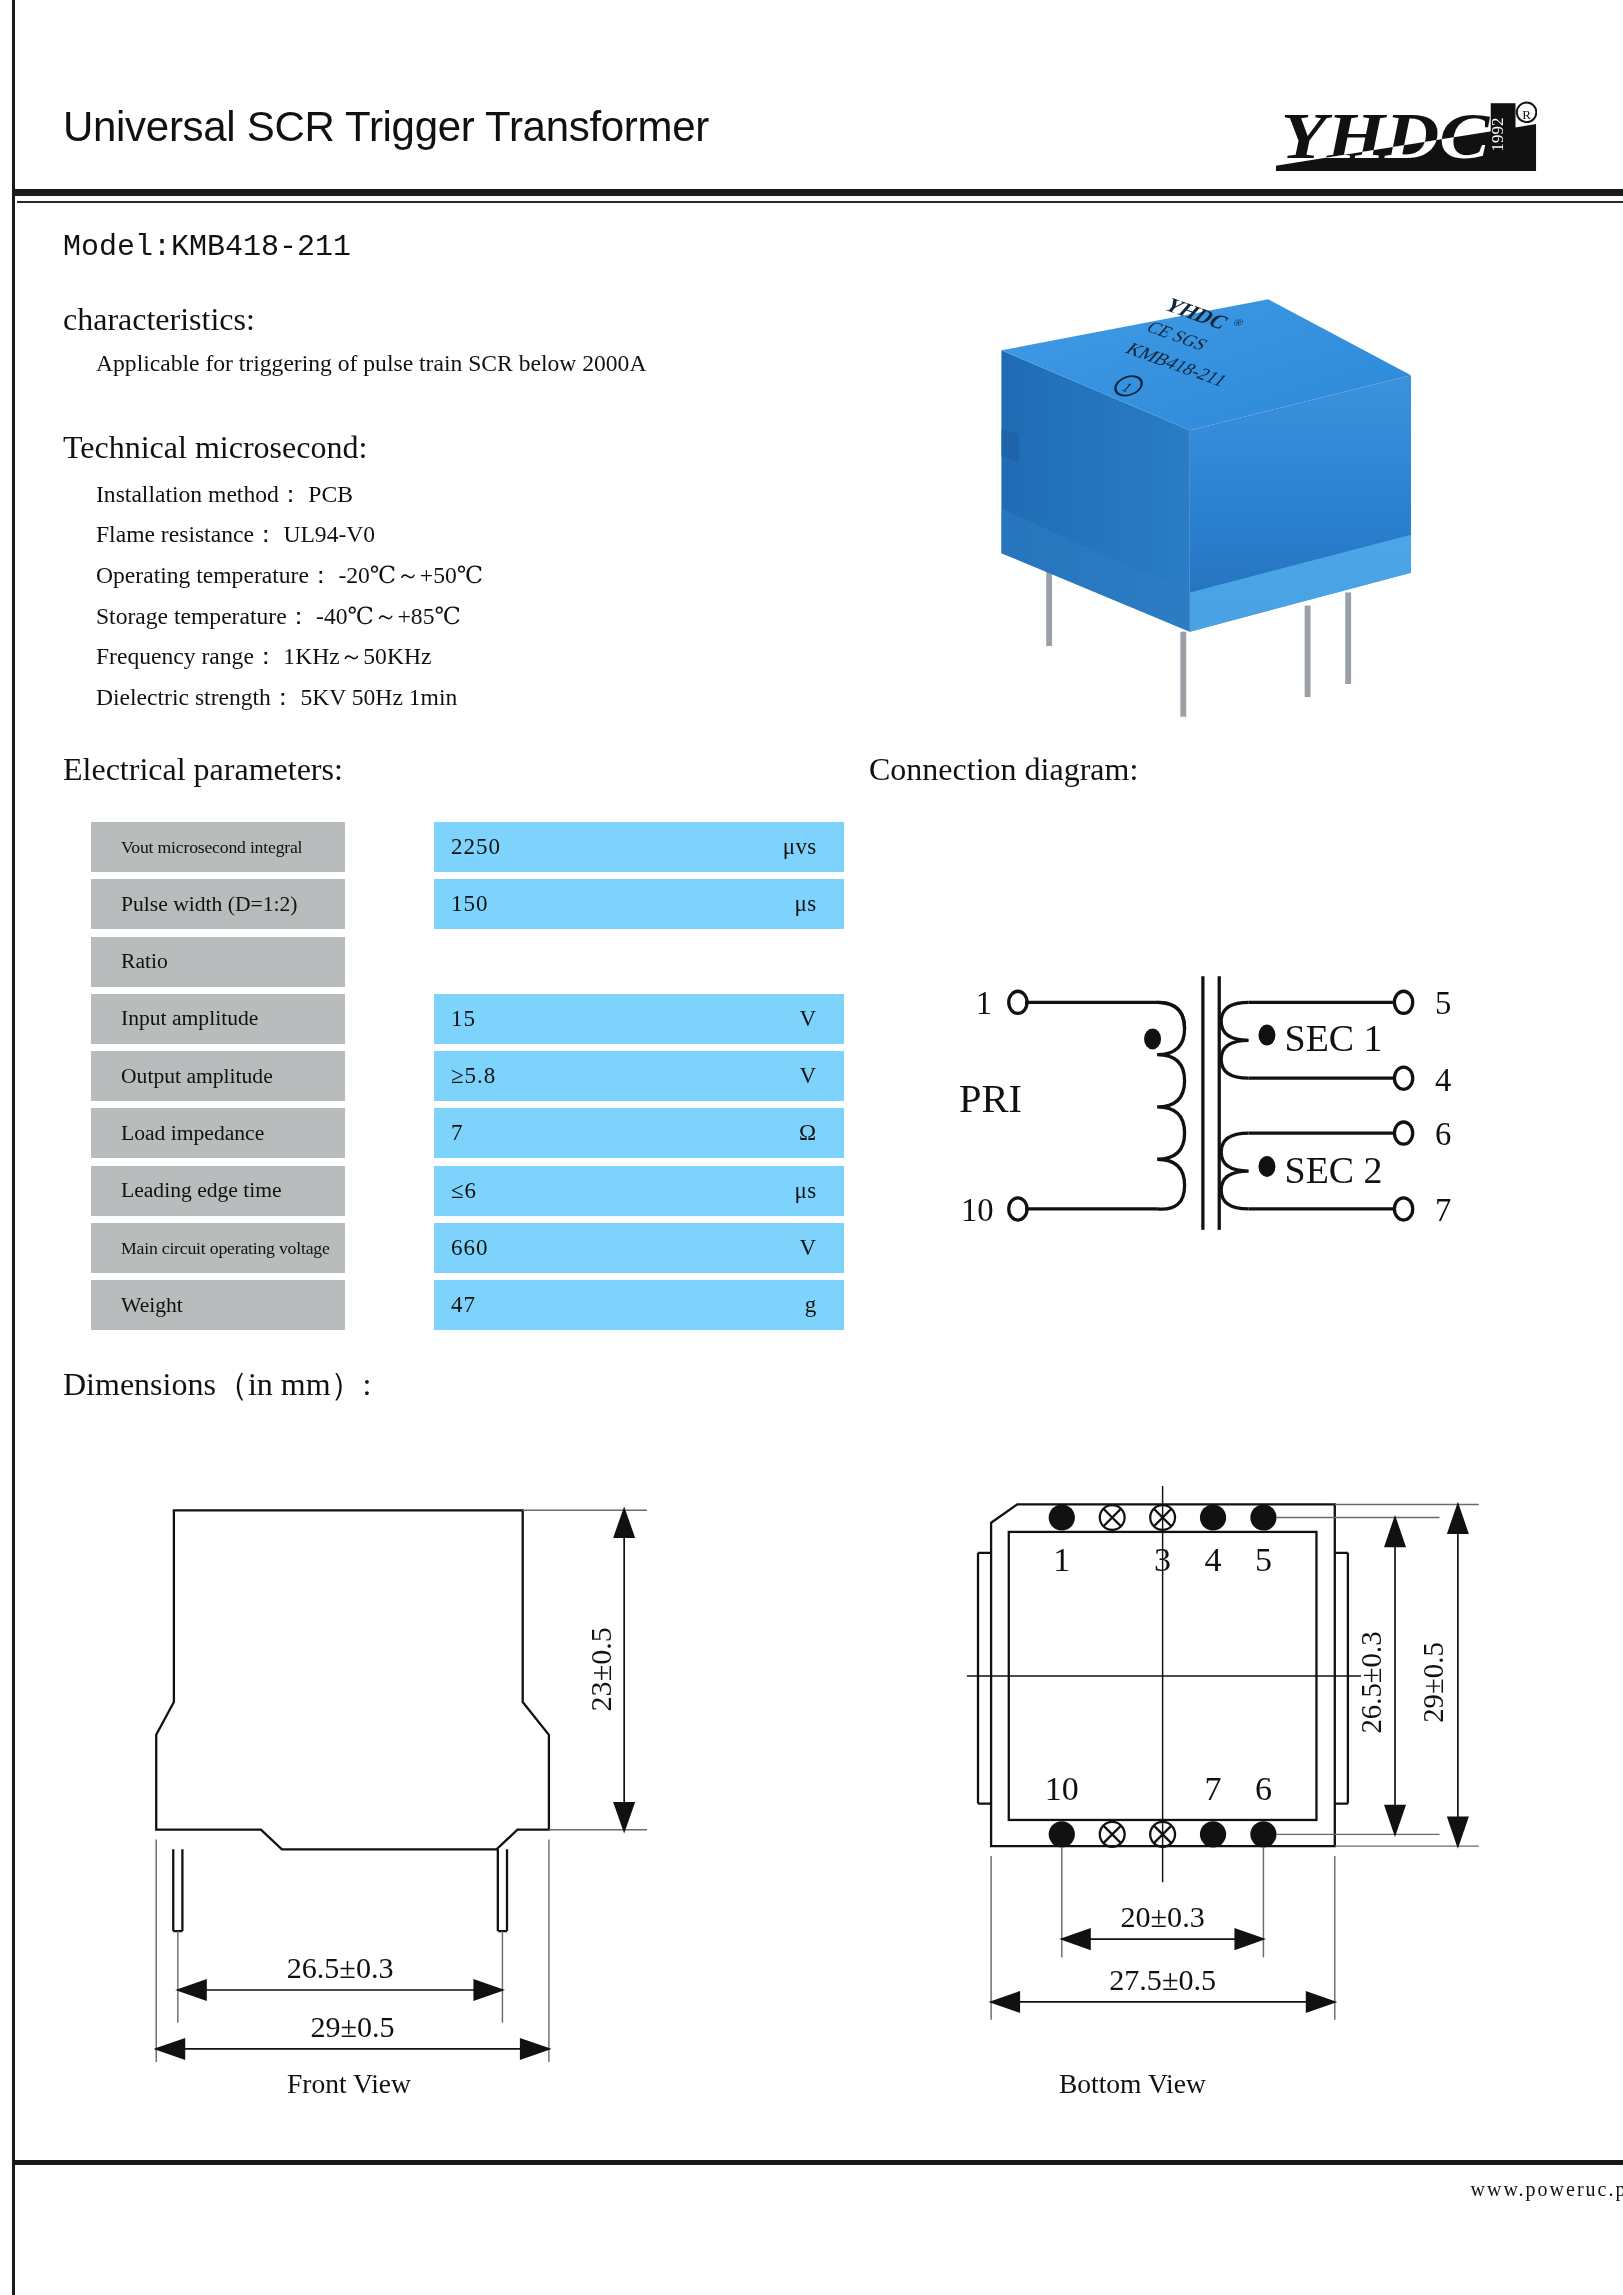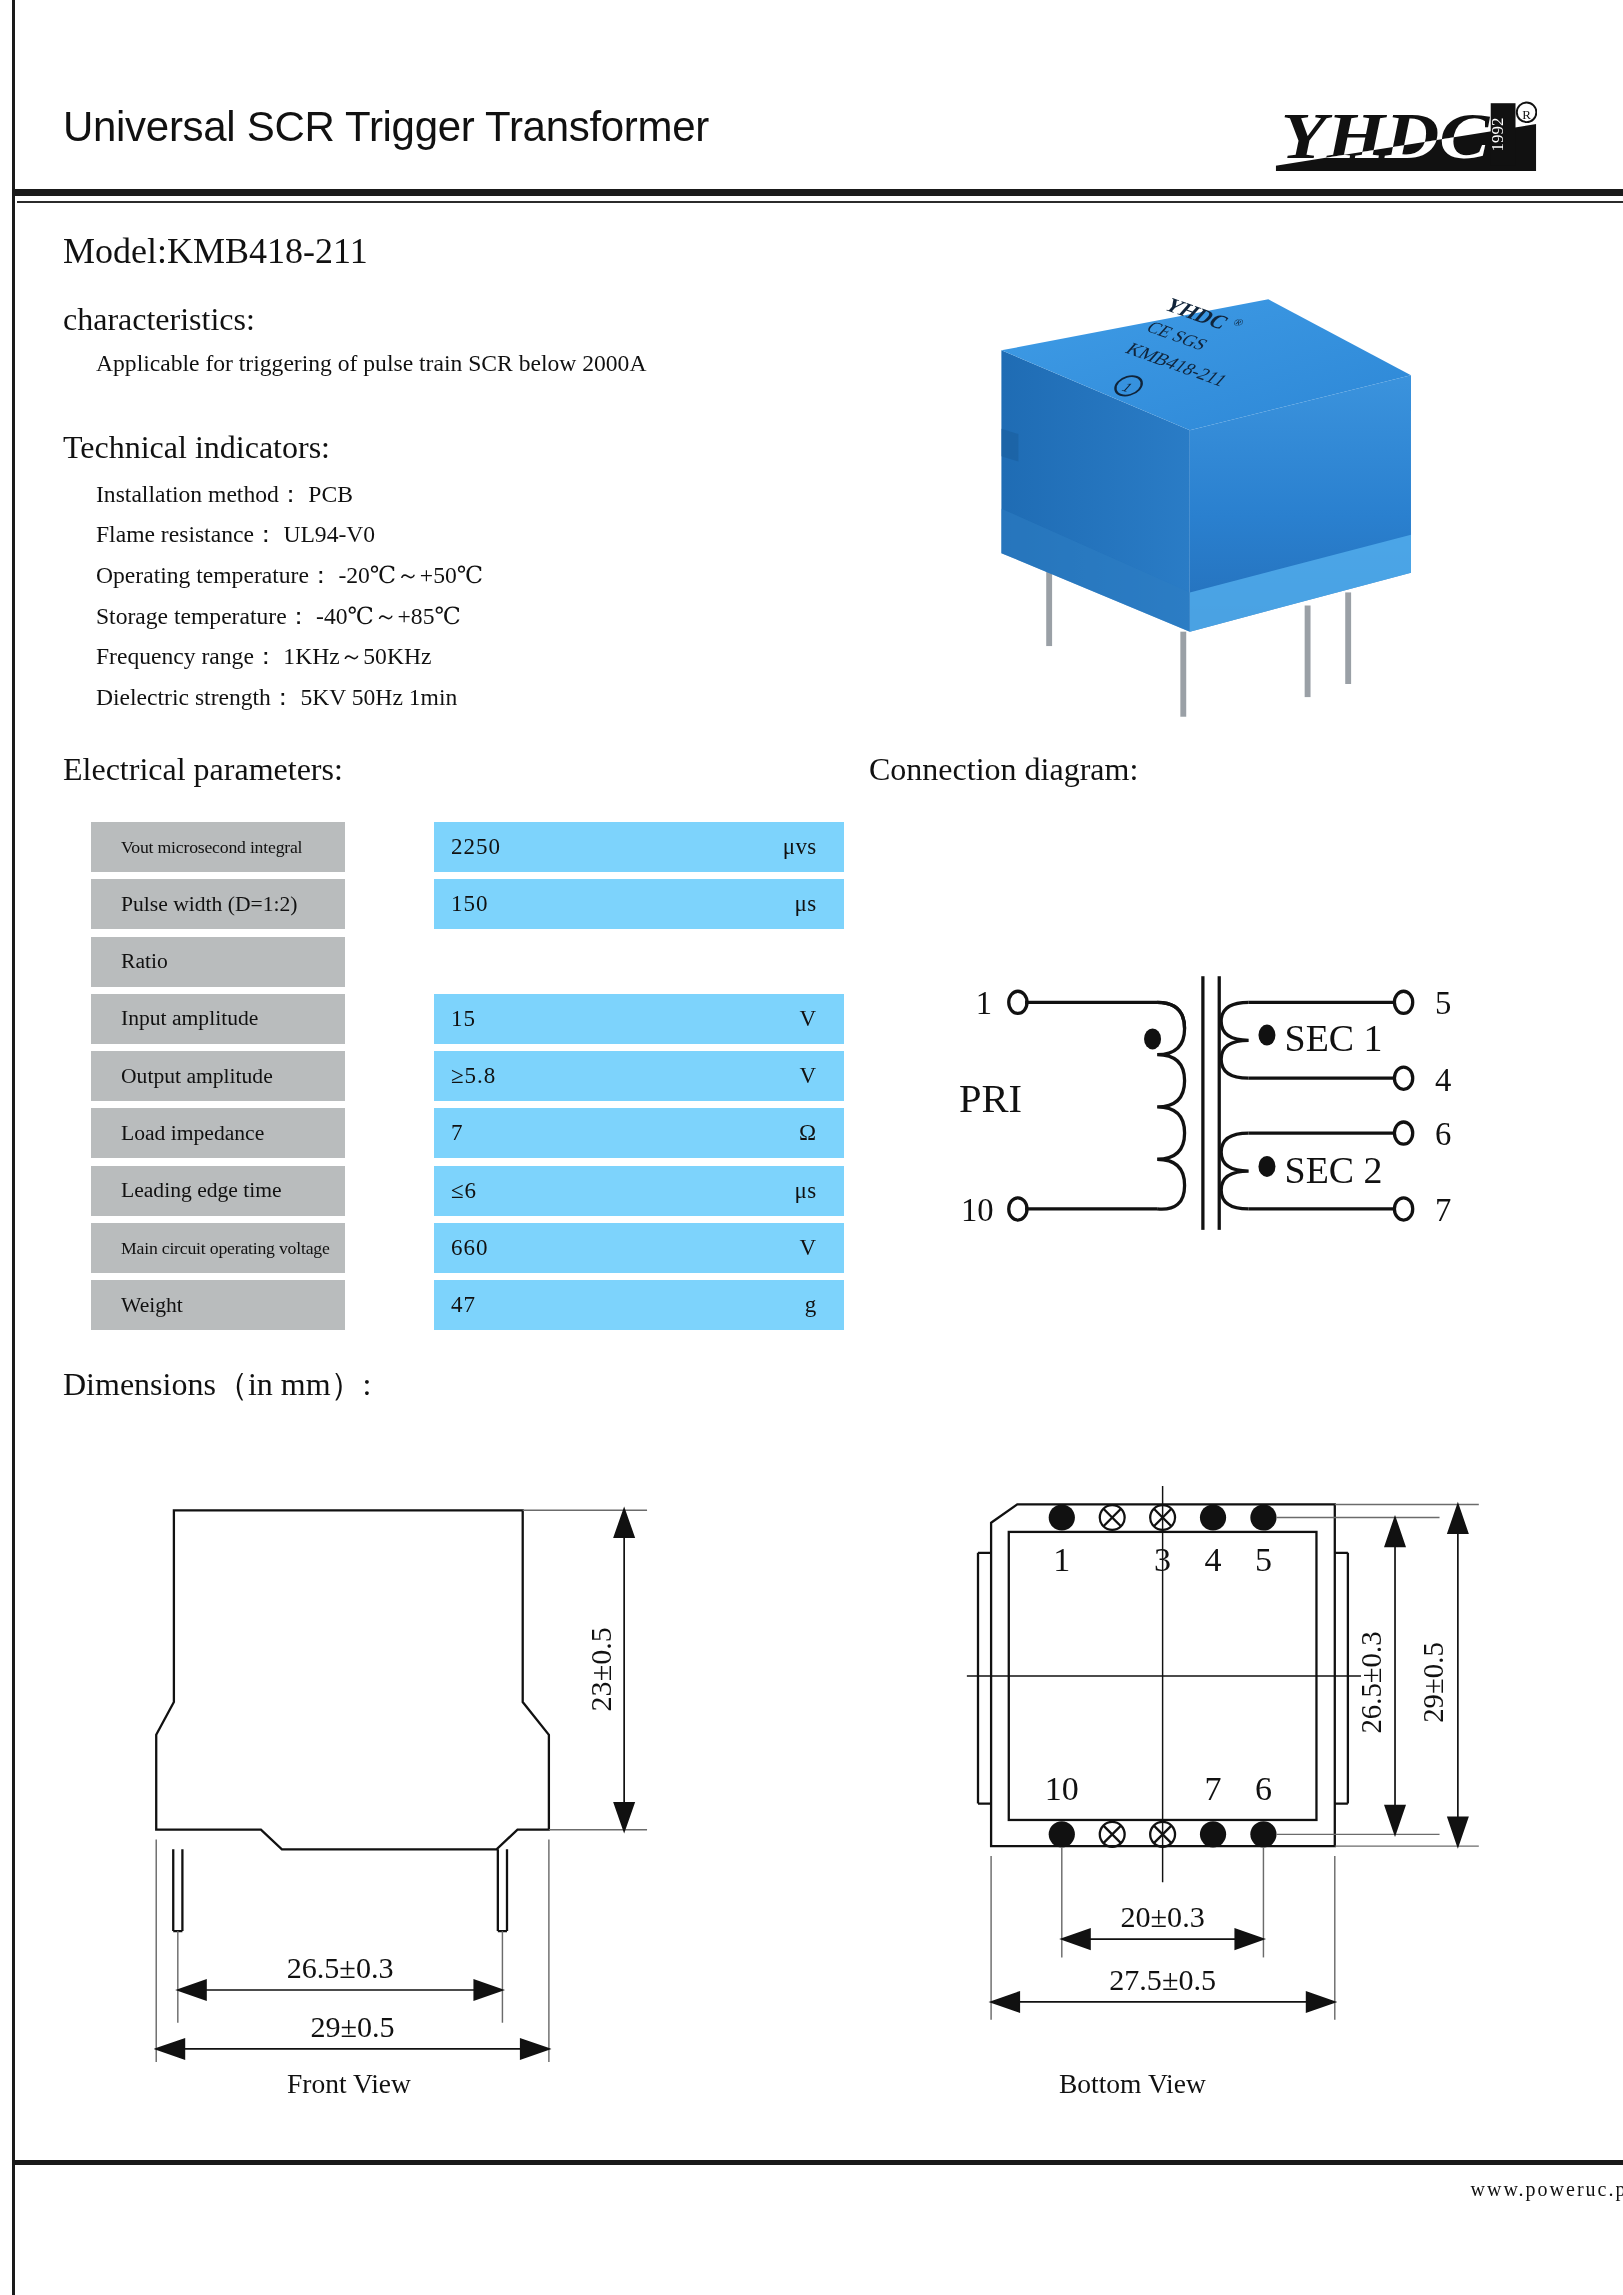--- a/index.html
+++ b/index.html
@@ -14,22 +14,22 @@
   .side-rule.right{right:0;}
 
   
   .hdr-title{position:absolute;left:51px;top:103px;font-family:"Liberation Sans","DejaVu Sans",sans-serif;
              font-size:42px;font-weight:400;letter-spacing:-0.3px;color:#111;white-space:nowrap;}
   .logo{position:absolute;left:1263px;top:98px;width:262px;height:73px;}
   .hdr-rule-thick{position:absolute;left:0;top:189px;width:1623px;height:7.2px;background:#1a1a1a;}
   .hdr-rule-thin{position:absolute;left:5.2px;top:201px;width:1613px;height:2px;background:#2b2b2b;}
 
   
-  .model{position:absolute;left:51px;top:230px;font-family:Liberation Serif, serif;
-         font-size:36px;white-space:nowrap;text-align:center;}
+  .model{position:absolute;left:51px;top:230px;font-family:Liberation Mono, monospace;
+         font-size:30px;white-space:nowrap;text-align:center;}
   .h2{position:absolute;font-size:32px;white-space:nowrap;}
   .body-line{position:absolute;font-size:23.6px;white-space:nowrap;}
 
   
   .photo{position:absolute;left:975px;top:265px;width:458px;height:452px;}
 
   
   .tbl{position:absolute;left:79px;top:822px;width:687px;}
   .trow{position:relative;height:56px;margin-bottom:1.3px;}
   .tlab{position:absolute;left:0;top:0;width:254px;height:50px;background:#b9bcbd;
@@ -96,21 +96,21 @@
   </div>
 
   <div class="hdr-rule-thick"></div>
   <div class="hdr-rule-thin"></div>
 
   <div class="model">Model:KMB418-211</div>
 
   <div class="h2" style="left:51px;top:301px;">characteristics:</div>
   <div class="body-line" style="left:84px;top:350px;">Applicable for triggering of pulse train SCR below 2000A</div>
 
-  <div class="h2" style="left:51px;top:429px;">Technical indicators:</div>
+  <div class="h2" style="left:51px;top:429px;">Technical microsecond:</div>
   <div class="body-line" style="left:84px;top:478px;text-align:center;">Installation method： PCB</div>
   <div class="body-line" style="left:84px;top:518px;">Flame resistance： UL94-V0</div>
   <div class="body-line" style="left:84px;top:559px;">Operating temperature： -20℃～+50℃</div>
   <div class="body-line" style="left:84px;top:600px;">Storage temperature： -40℃～+85℃</div>
   <div class="body-line" style="left:84px;top:640px;">Frequency range： 1KHz～50KHz</div>
   <div class="body-line" style="left:84px;top:681px;">Dielectric strength： 5KV 50Hz 1min</div>
 
   <div class="photo">
     <svg width="458" height="452" viewBox="0 0 700 690">
       <defs>

